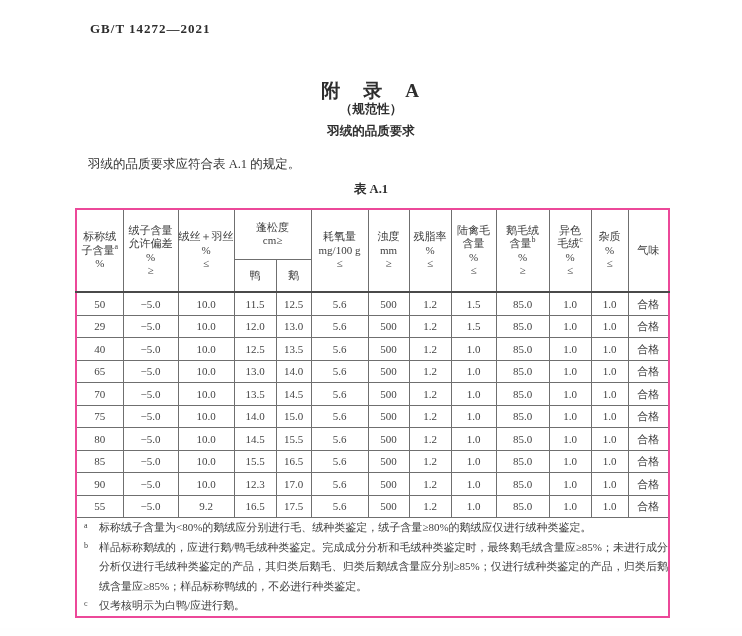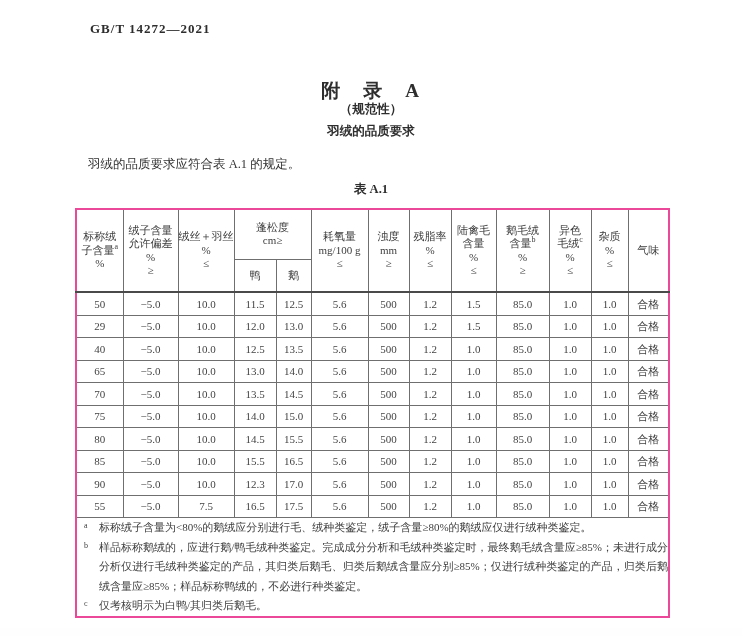--- a/index.html
+++ b/index.html
@@ -289,21 +289,21 @@
           <td>1.2</td>
           <td>1.0</td>
           <td>85.0</td>
           <td>1.0</td>
           <td>1.0</td>
           <td>合格</td>
         </tr>
         <tr>
           <td>55</td>
           <td>−5.0</td>
-          <td>7.5</td>
+          <td>9.2</td>
           <td>16.5</td>
           <td>17.5</td>
           <td>5.6</td>
           <td>500</td>
           <td>1.2</td>
           <td>1.0</td>
           <td>85.0</td>
           <td>1.0</td>
           <td>1.0</td>
           <td>合格</td>
@@ -315,20 +315,20 @@
           <div class="fn">
             <span class="marker">a</span>
             <span>标称绒子含量为&lt;80%的鹅绒应分别进行毛、绒种类鉴定，绒子含量≥80%的鹅绒应仅进行绒种类鉴定。</span>
           </div>
           <div class="fn">
             <span class="marker">b</span>
             <span>样品标称鹅绒的，应进行鹅/鸭毛绒种类鉴定。完成成分分析和毛绒种类鉴定时，最终鹅毛绒含量应≥85%；未进行成分分析仅进行毛绒种类鉴定的产品，其归类后鹅毛、归类后鹅绒含量应分别≥85%；仅进行绒种类鉴定的产品，归类后鹅绒含量应≥85%；样品标称鸭绒的，不必进行种类鉴定。</span>
           </div>
           <div class="fn">
             <span class="marker">c</span>
-            <span>仅考核明示为白鸭/其归类后鹅毛。</span>
+            <span>仅考核明示为白鸭/应进行鹅。</span>
           </div>
         </td>
       </tr>
     </tbody>
   </table>
 
 </div>
 
 </body></html>

